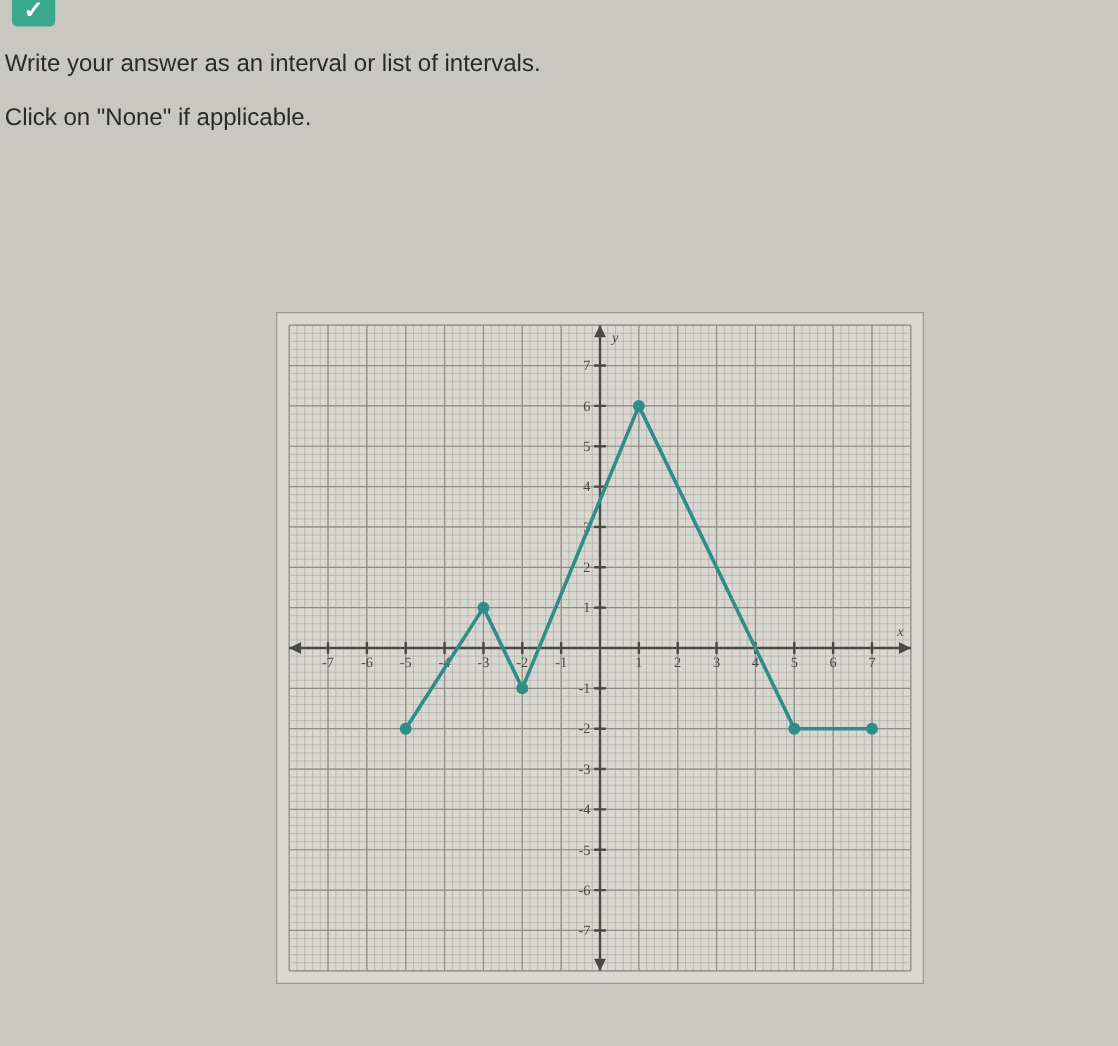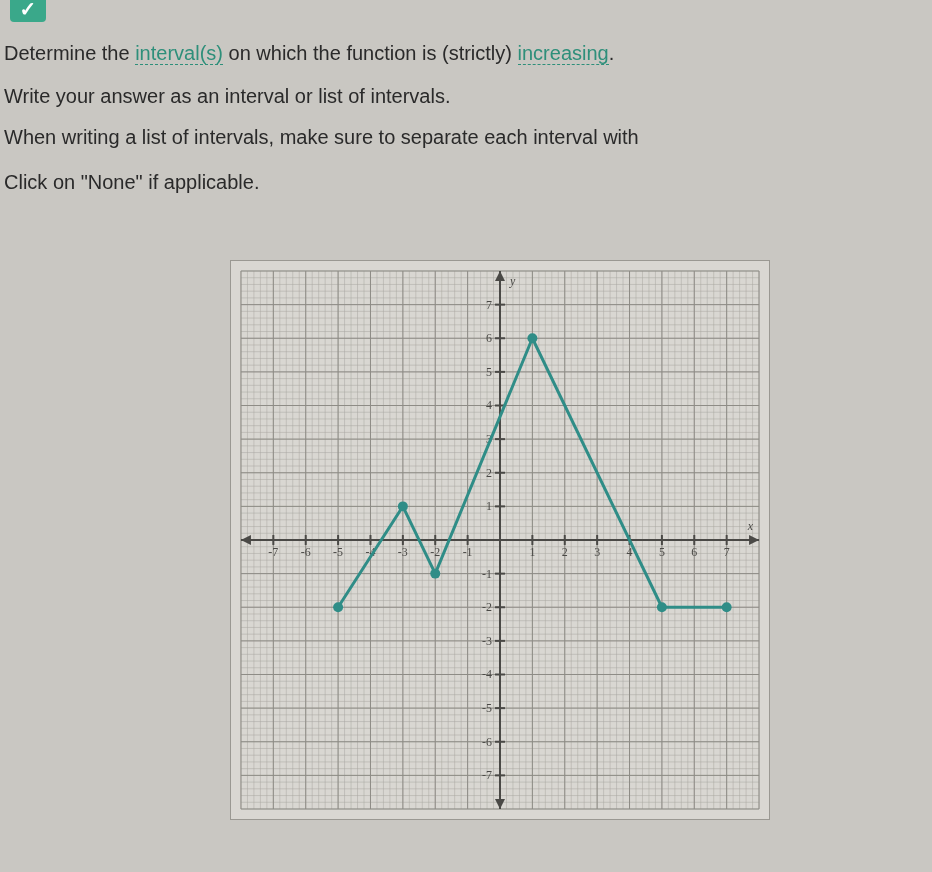--- a/index.html
+++ b/index.html
@@ -62,25 +62,21 @@
   .plot-line { stroke: #2f8d87; stroke-width: 3; fill: none; stroke-linejoin: round; }
   .plot-dot { fill: #2f8d87; }
   .arrowhead { fill: #4a4946; }
 </style>
 </head>
 <body>
 
 <div class="checkmark-tab">✓</div>
 
 <div class="content">
-  <p class="line1">
-    <span>Determine the </span><span class="hint-link">interval(s)</span><span> on which the function is (strictly) </span><span class="hint-link">increasing</span><span>.</span>
-  </p>
   <p class="line2">Write your answer as an interval or list of intervals.</p>
-  <p class="line3">When writing a list of intervals, make sure to separate each interval with</p>
   <p class="line4">Click on "None" if applicable.</p>
 </div>
 
 <div class="chart-wrap">
   <svg class="chart-svg" viewBox="0 0 540 560">
       <line x1="10" y1="550" x2="10" y2="10" class="grid-minor"></line>
       <line x1="16.500000000000007" y1="550" x2="16.500000000000007" y2="10" class="grid-minor"></line>
       <line x1="23.00000000000001" y1="550" x2="23.00000000000001" y2="10" class="grid-minor"></line>
       <line x1="29.49999999999999" y1="550" x2="29.49999999999999" y2="10" class="grid-minor"></line>
       <line x1="35.99999999999999" y1="550" x2="35.99999999999999" y2="10" class="grid-minor"></line>

